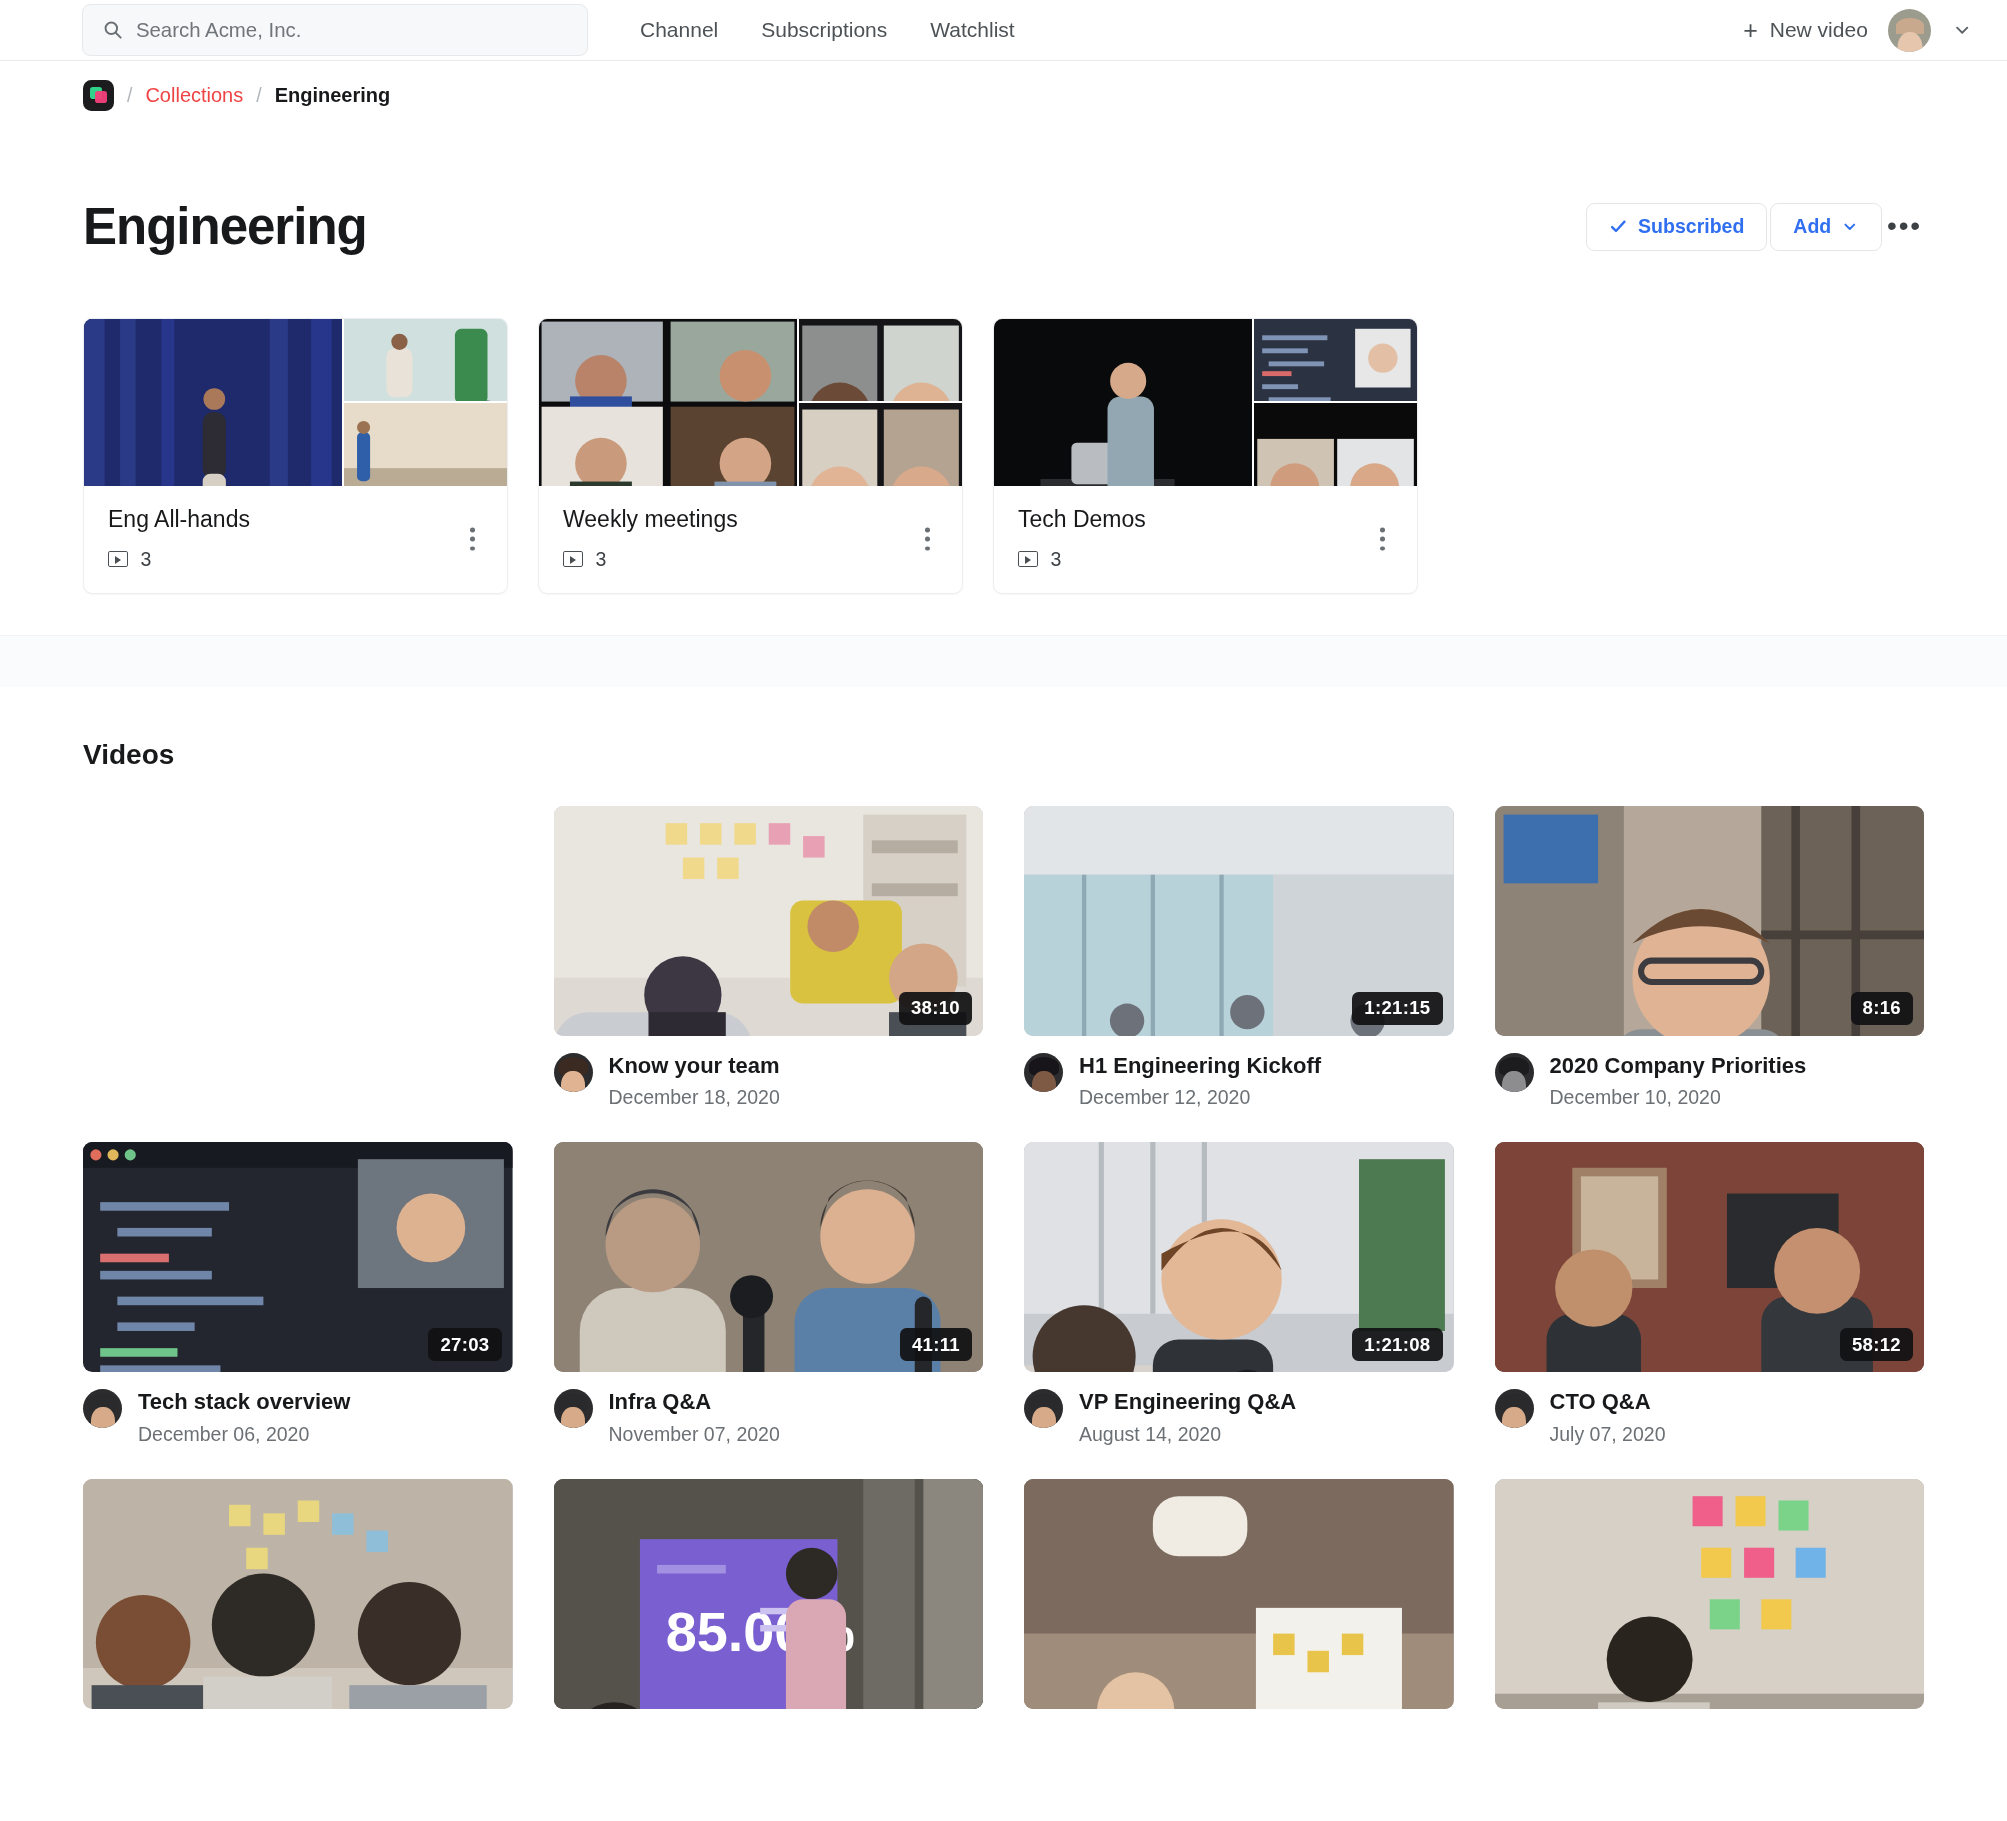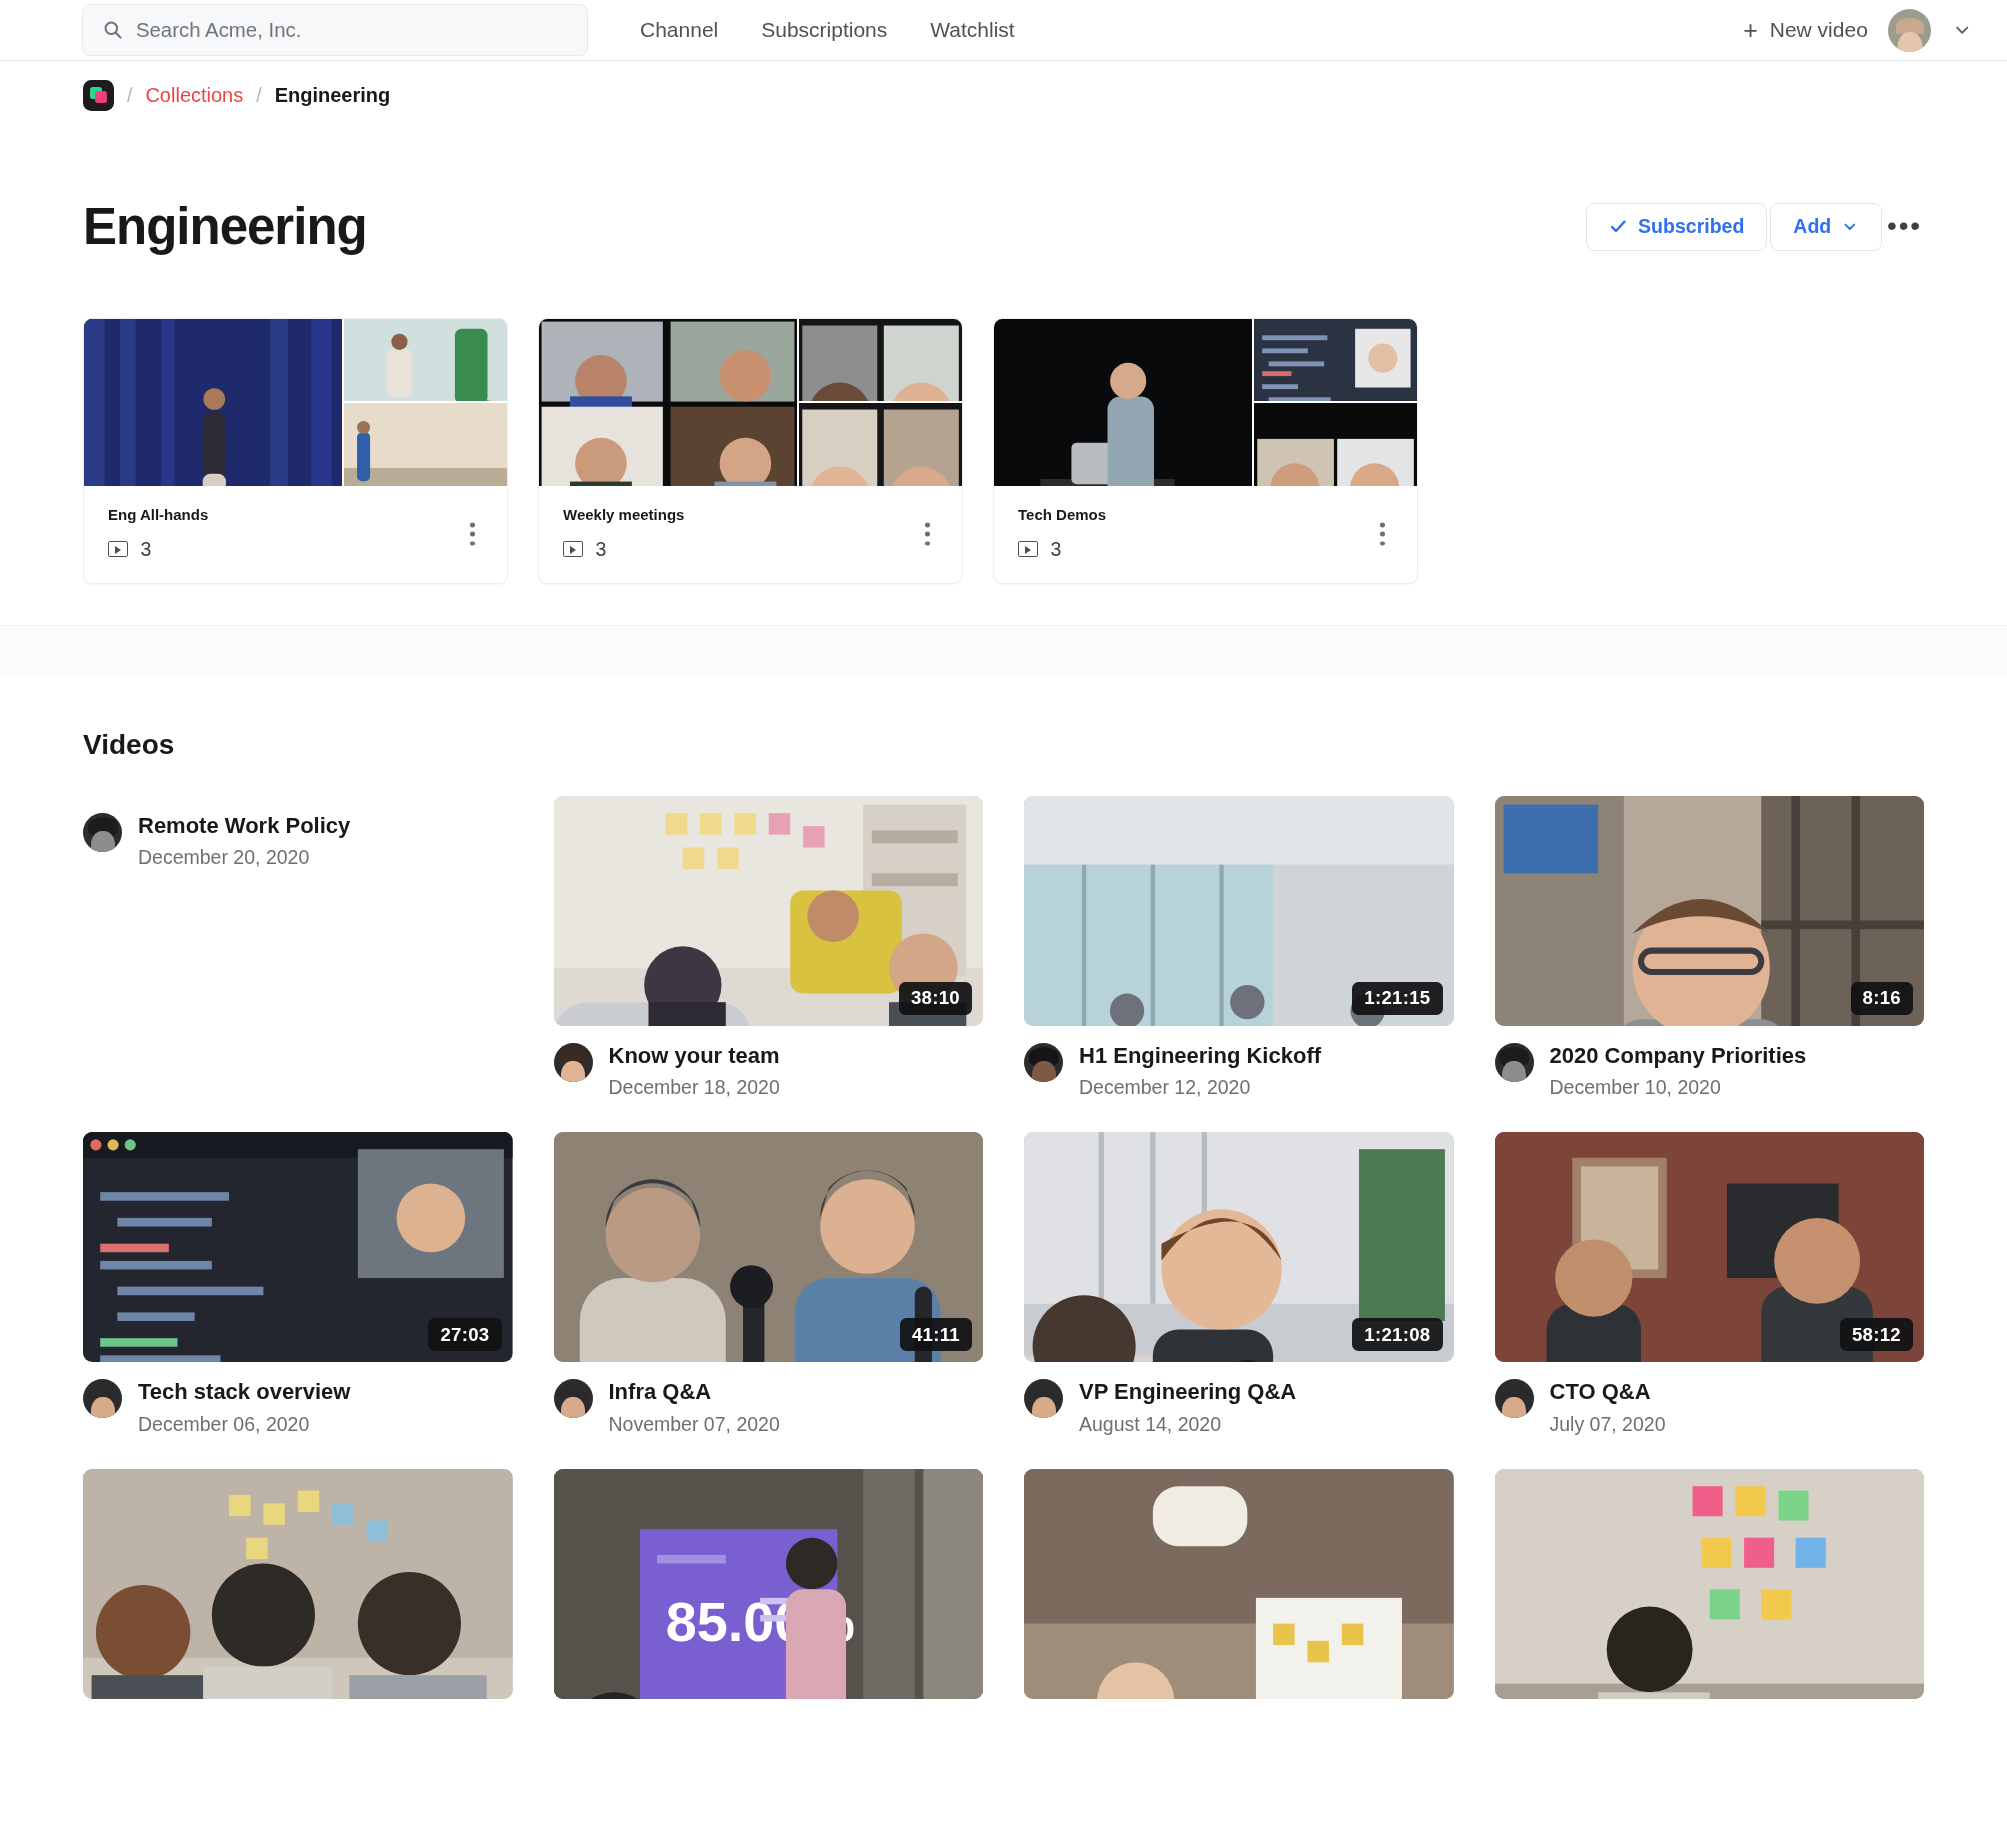--- a/index.html
+++ b/index.html
@@ -150,21 +150,21 @@
     background: #fff;
     box-shadow: 0 0.9px 1.9px rgba(16,24,40,.04);
     cursor: pointer;
   }
   .coll-thumb { height: 167px; display: flex; gap: 1.9px; background:#fff; }
   .coll-thumb .big { flex: 0 0 61%; position: relative; overflow: hidden; }
   .coll-thumb .side { flex: 1; display: flex; flex-direction: column; gap: 1.9px; }
   .coll-thumb .side > div { flex: 1; position: relative; overflow: hidden; }
 
   .coll-body { padding: 20.4px 24px 22px 24px; position: relative; }
-  .coll-name { font-size: 15px; font-weight: 700; color: #18191b; }
+  .coll-name { font-size: 23px; font-weight: 400; color: #18191b; }
   .coll-meta { display: flex; align-items: center; gap: 12px; margin-top: 15px; }
   .vid-icon { width: 20.4px; height: 16px; border: 1.9px solid #4a4f54; border-radius: 1.9px;
               position: relative; flex: 0 0 auto; }
   .vid-icon::after {
     content:""; position:absolute; left: 5.6px; top: 3.2px;
     border-left: 6.5px solid #4a4f54;
     border-top: 4.6px solid transparent;
     border-bottom: 4.6px solid transparent;
   }
   .coll-count { font-size: 19.5px; color: #3c4145; }
@@ -460,30 +460,20 @@
 </div>
 
 <div class="band"></div>
 
 <div class="videos-sec">
   <div class="sec-title">Videos</div>
 
   <div class="vgrid">
 
     <div class="vcard">
-      <div class="vmeta">
-        <div class="avatar">
-          <div class="hr" style="background:#1c1c1e"></div>
-            <div class="sk" style="background:#8d8d90"></div>
-        </div>
-        <div>
-          <div class="vtitle">Remote Work Policy</div>
-          <div class="vdate">December 20, 2020</div>
-        </div>
-      </div>
     </div>
 
     <div class="vcard">
       <div class="vthumb">
         <svg class="scene" viewBox="0 0 100 100" preserveAspectRatio="none">
           <rect width="100" height="100" fill="#ded9d2"></rect>
           <rect x="0" y="0" width="100" height="40" fill="#e9e5df"></rect>
           <g fill="#f0d98a">
               <rect x="26" y="4" width="5" height="5"></rect>
               <rect x="34" y="4" width="5" height="5"></rect>

